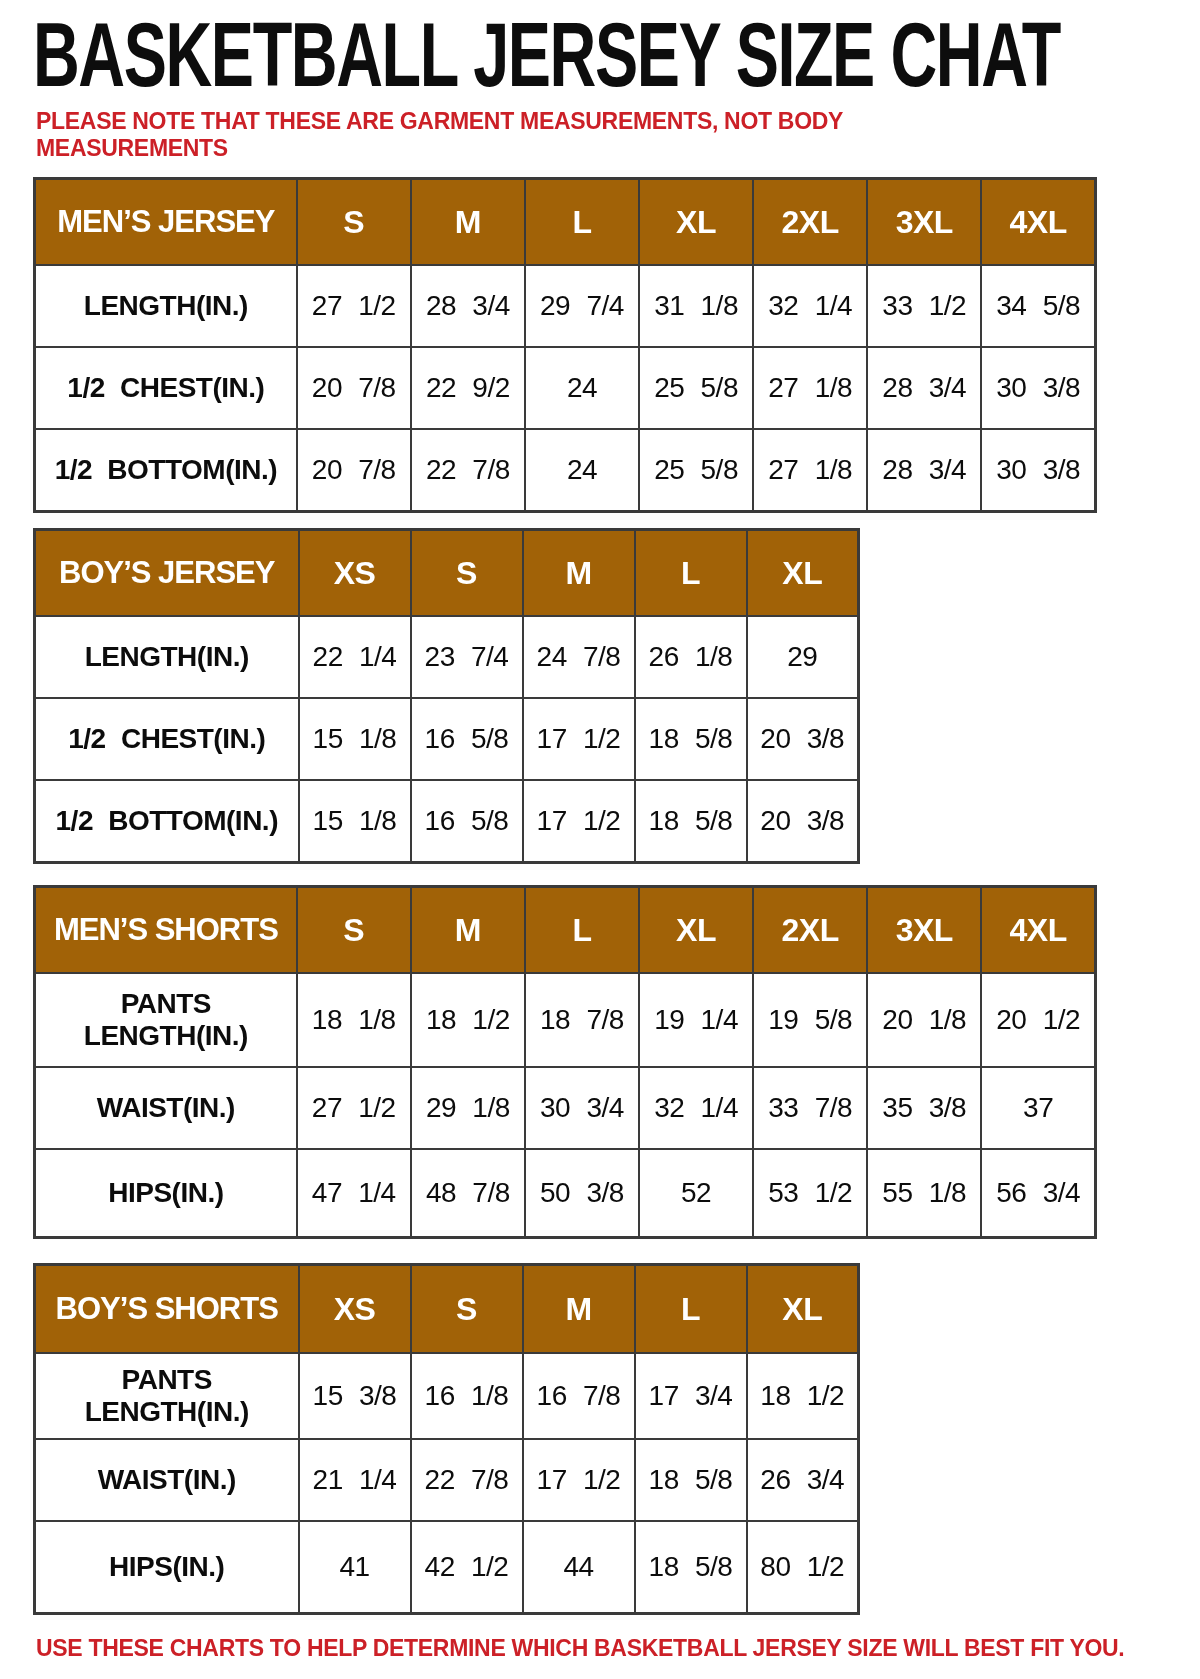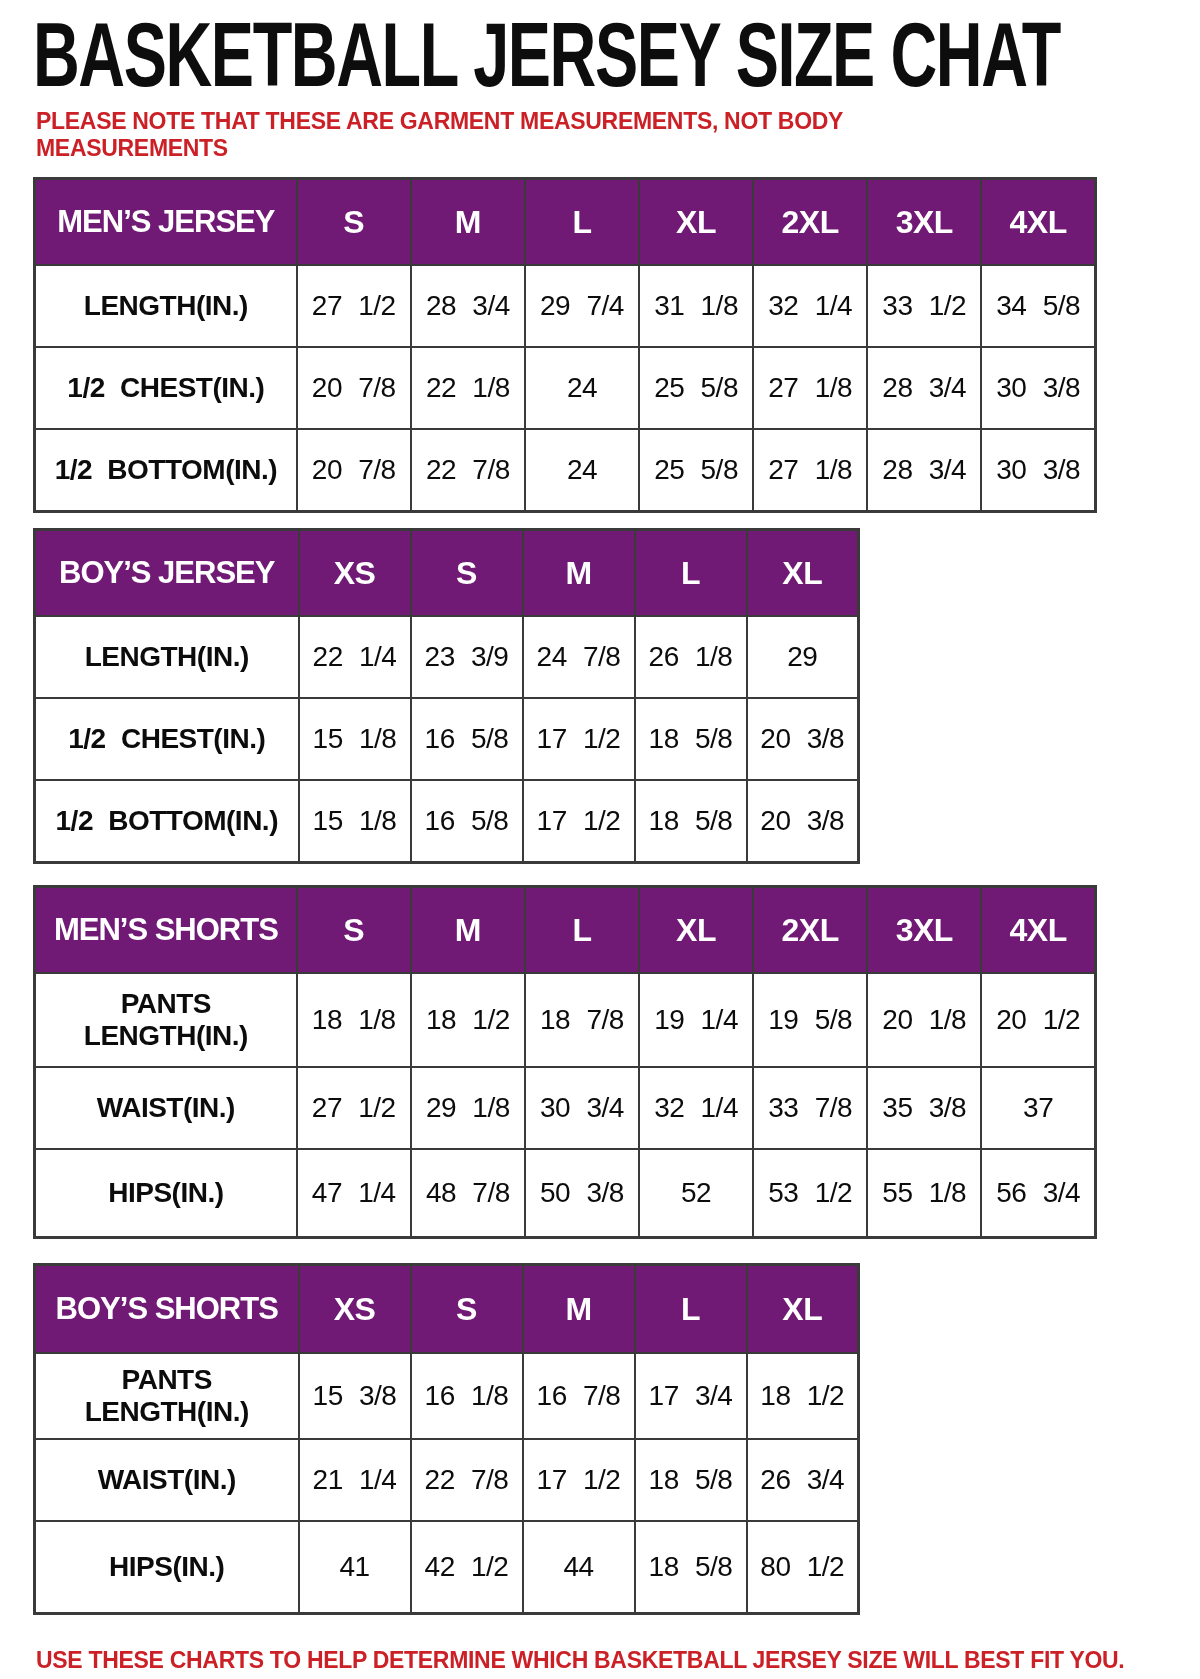--- a/index.html
+++ b/index.html
@@ -46,21 +46,21 @@
   .size-table th, .size-table td {
     border: 2px solid #3a3a3a;
     text-align: center;
     vertical-align: middle;
     padding: 0 4px;
     overflow: hidden;
   }
   .size-table { border: 3px solid #3a3a3a; }
 
   thead th {
-    background: #701a75;
+    background: #a16207;
     color: #ffffff;
     font-weight: bold;
     font-size: 32px;
     height: 84px;
     letter-spacing: -0.5px;
   }
   thead th.tname { font-size: 31px; letter-spacing: -1px; }
 
   tbody td {
     height: 80px;
@@ -83,21 +83,21 @@
   #boys-jersey  { }
   #mens-shorts  { margin-top: 21px; }
   #boys-shorts  { margin-top: 24px; }
   #mens-shorts tbody tr.r-pants td { height: 92px; }
   #mens-shorts tbody tr.r-hips  td { height: 86px; }
   #boys-shorts thead th             { height: 86px; }
   #boys-shorts tbody tr.r-pants td { height: 84px; }
   #boys-shorts tbody tr.r-hips  td { height: 90px; }
 
   .footer {
-    margin: 32px 0 0 3px;
+    margin: 20px 0 0 3px;
     font-size: 23px;
     font-weight: bold;
     color: #cc2027;
     letter-spacing: -0.3px;
     white-space: nowrap;
   }
 </style>
 </head>
 <body>
 
@@ -137,21 +137,21 @@
         <td>28 3/4</td>
         <td>29 7/4</td>
         <td>31 1/8</td>
         <td>32 1/4</td>
         <td>33 1/2</td>
         <td>34 5/8</td>
       </tr>
       <tr>
         <td class="rlabel">1/2 CHEST(IN.)</td>
         <td>20 7/8</td>
-        <td>22 1/8</td>
+        <td>22 9/2</td>
         <td>24</td>
         <td>25 5/8</td>
         <td>27 1/8</td>
         <td>28 3/4</td>
         <td>30 3/8</td>
       </tr>
       <tr>
         <td class="rlabel">1/2 BOTTOM(IN.)</td>
         <td>20 7/8</td>
         <td>22 7/8</td>
@@ -180,21 +180,21 @@
         <th>S</th>
         <th>M</th>
         <th>L</th>
         <th>XL</th>
       </tr>
     </thead>
     <tbody>
       <tr>
         <td class="rlabel">LENGTH(IN.)</td>
         <td>22 1/4</td>
-        <td>23 3/9</td>
+        <td>23 7/4</td>
         <td>24 7/8</td>
         <td>26 1/8</td>
         <td>29</td>
       </tr>
       <tr>
         <td class="rlabel">1/2 CHEST(IN.)</td>
         <td>15 1/8</td>
         <td>16 5/8</td>
         <td>17 1/2</td>
         <td>18 5/8</td>

